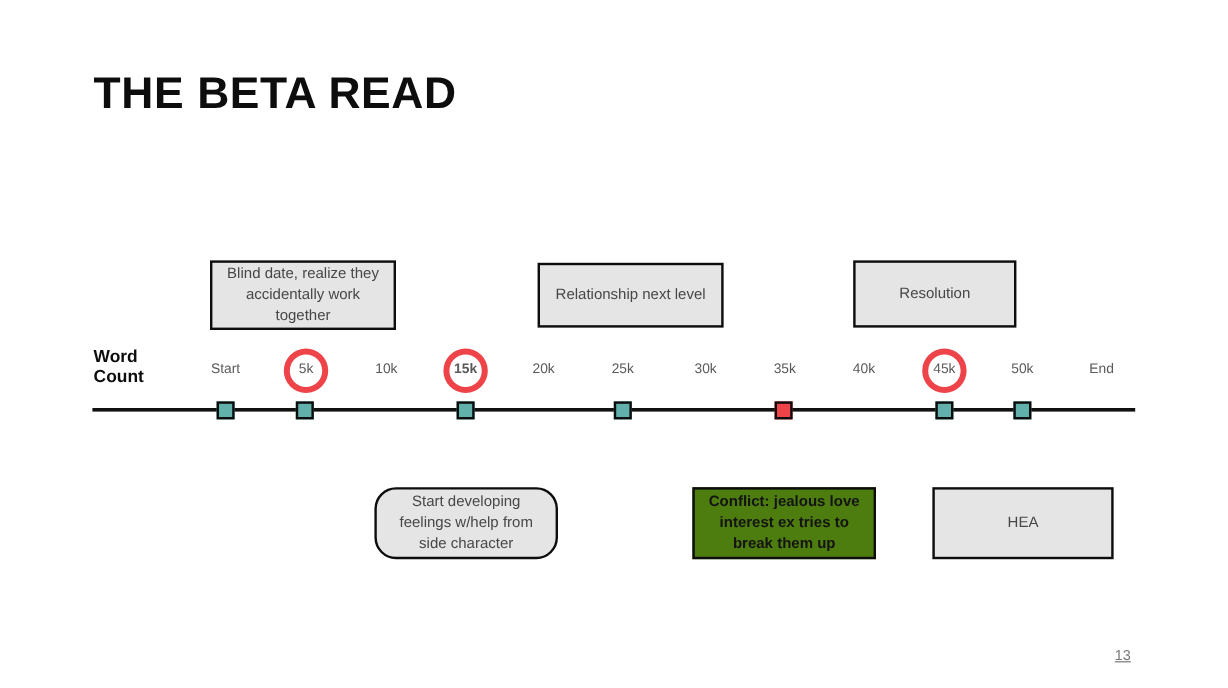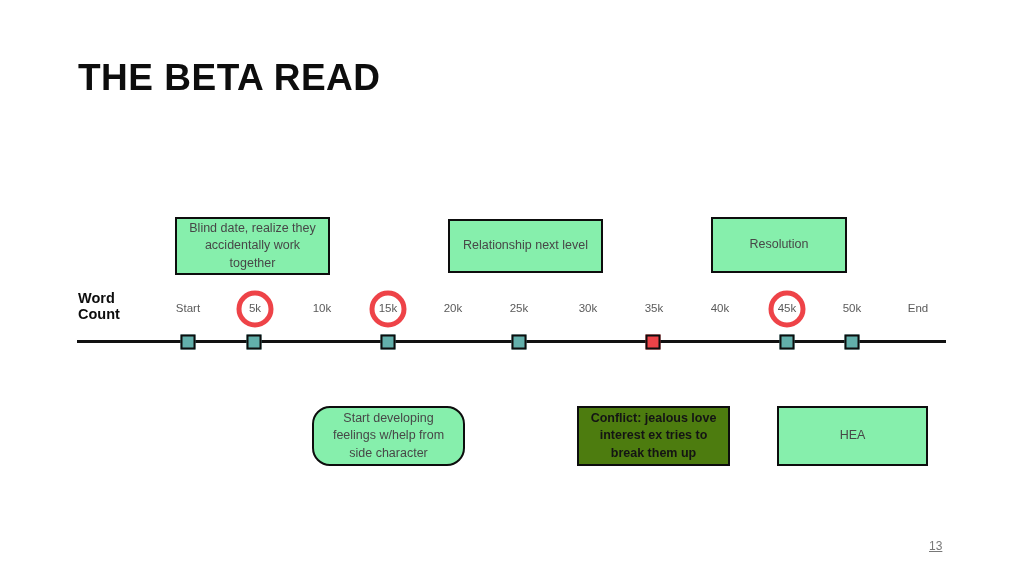--- a/index.html
+++ b/index.html
@@ -64,21 +64,21 @@
     height: 11px;
     border: 2px solid #0d0d0d;
     transform: translate(-50%, -50%);
   }
   .marker.teal { background: #62b0ab; }
   .marker.red  { background: #ee4348; }
   .event-box {
     position: absolute;
     box-sizing: border-box;
     border: 2px solid #0d0d0d;
-    background: #86efac;
+    background: #e5e5e5;
     display: flex;
     align-items: center;
     justify-content: center;
     text-align: center;
     padding: 4px 9px;
     font-size: 12.5px;
     line-height: 1.4;
     color: #474747;
   }
   .event-box.alert {
@@ -107,21 +107,21 @@
   <div class="event-box" style="left:711px; top:217px; width:136px; height:56px;">Resolution</div>
 
   <div class="axis-label">
     <div>Word</div>
     <div>Count</div>
   </div>
 
   <span class="tick" style="left:188px;text-align:right;">Start</span>
   <span class="tick" style="left:255px;">5k</span>
   <span class="tick" style="left:322px;">10k</span>
-  <span class="tick" style="left:388px;">15k</span>
+  <span class="tick" style="left:388px;font-weight:bold;">15k</span>
   <span class="tick" style="left:453px;">20k</span>
   <span class="tick" style="left:519px;">25k</span>
   <span class="tick" style="left:588px;">30k</span>
   <span class="tick" style="left:654px;">35k</span>
   <span class="tick" style="left:720px;">40k</span>
   <span class="tick" style="left:787px;">45k</span>
   <span class="tick" style="left:852px;">50k</span>
   <span class="tick" style="left:918px;">End</span>
 
   <div class="ring" style="left:255px;"></div>

